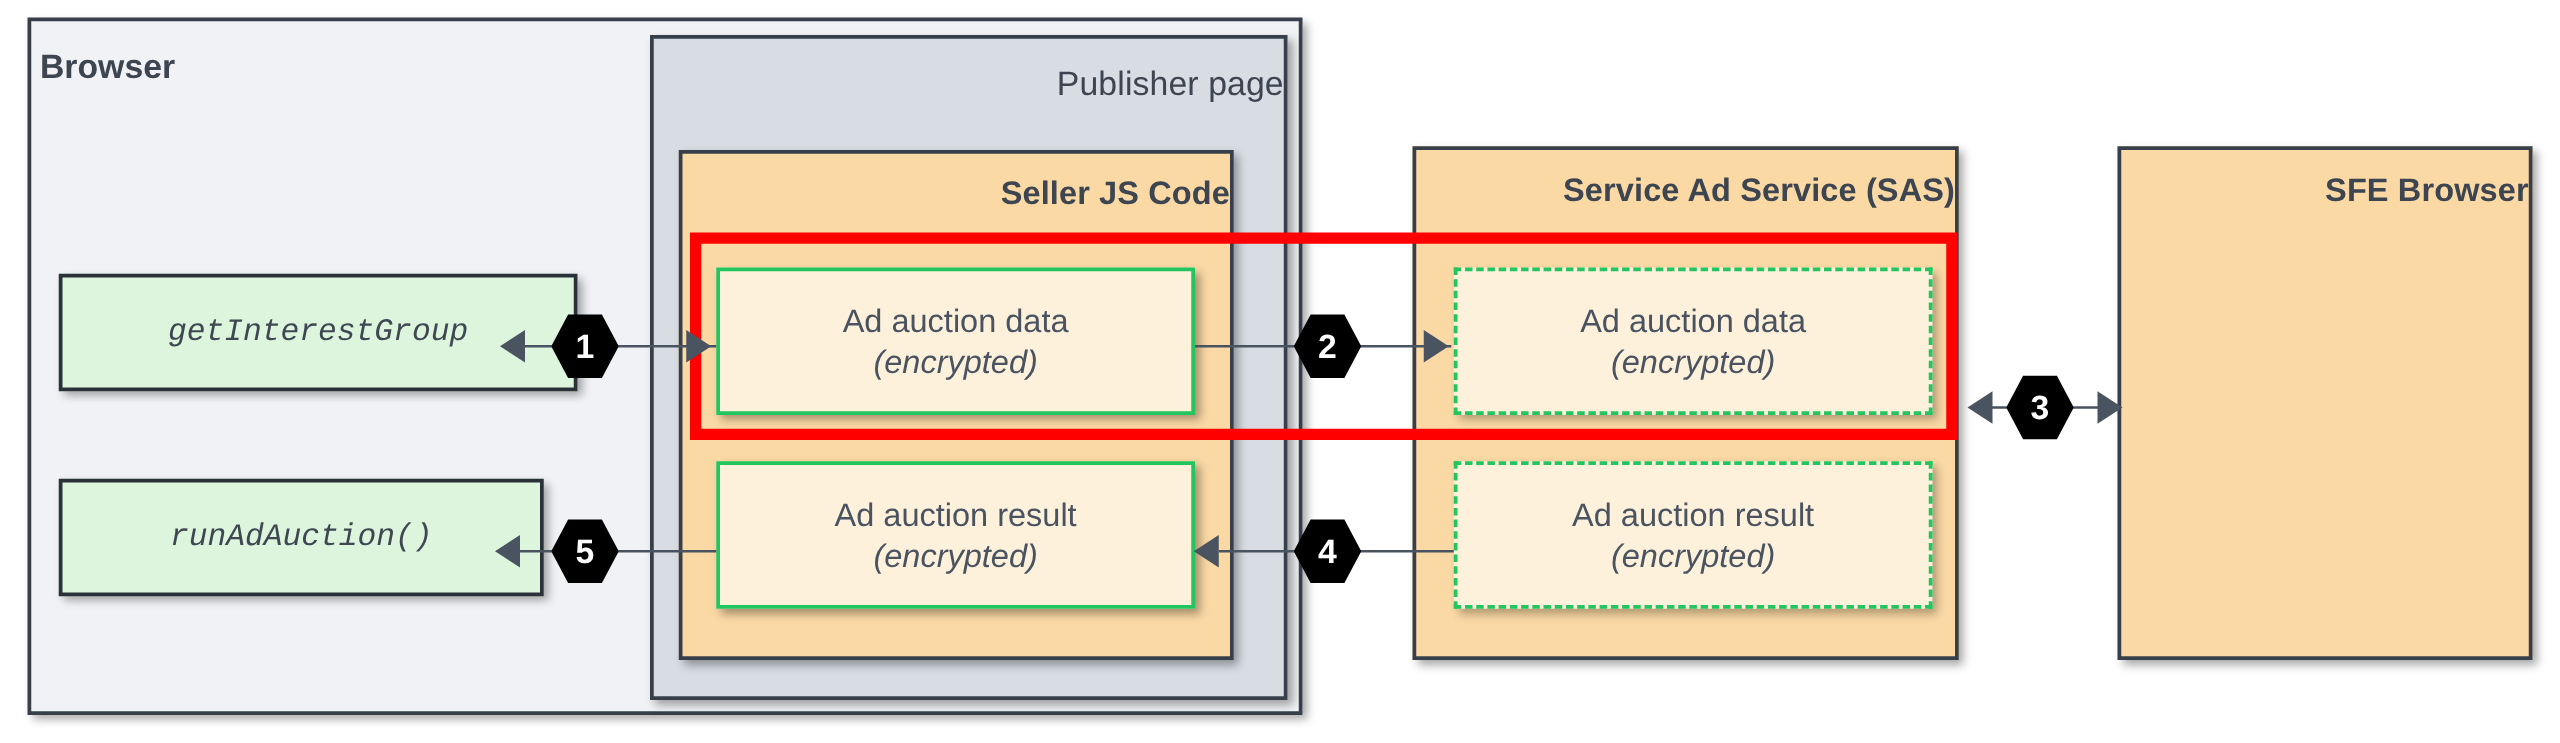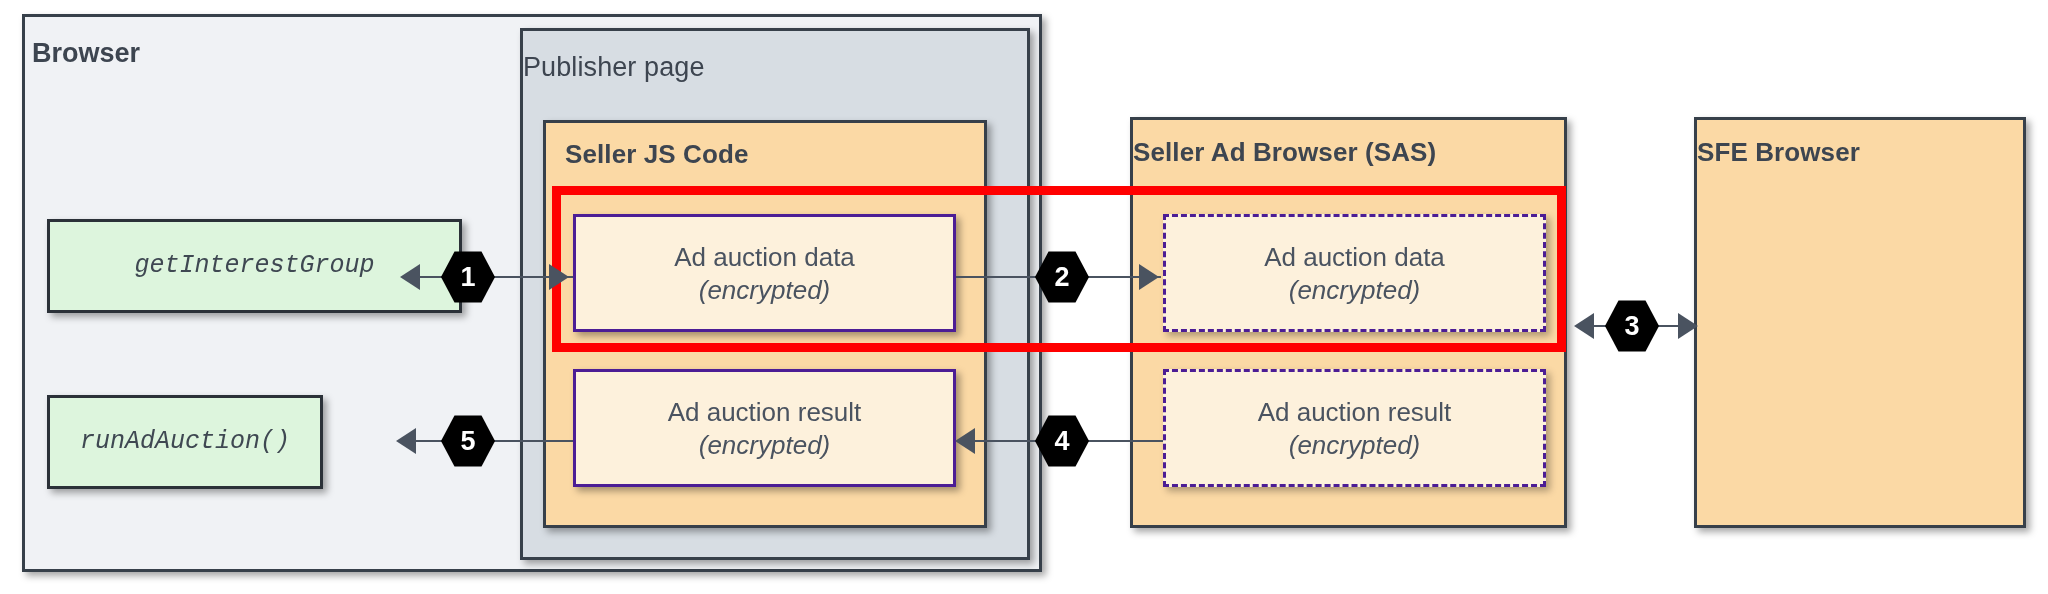--- a/index.html
+++ b/index.html
@@ -27,35 +27,35 @@
     background: #f0f2f5;
   }
   .publisher-box {
     background: #d7dde3;
   }
   .orange-box {
     background: #fbd9a5;
   }
   .inner-box {
     background: #fdf1dc;
-    border: 3px solid #4c1d95;
+    border: 3px solid #22c55e;
   }
   .inner-box.dashed {
     border-style: dashed;
     border-width: 3px;
   }
   .green-box {
     background: #ddf5dd;
     border: 3px solid #2b3138;
   }
   .title {
     position: absolute;
     left: 0;
     right: 0;
-    text-align: left;
+    text-align: right;
     color: #3d4550;
     font-weight: bold;
     font-size: 26px;
     line-height: 1.1;
     letter-spacing: 0.1px;
   }
   .title.plain {
     font-weight: normal;
     font-size: 27px;
   }
@@ -136,21 +136,21 @@
 
   <div class="box browser-box" style="left:22px; top:14px; width:1020px; height:558px;"></div>
   <div class="browser-label">Browser</div>
 
   <div class="box green-box" style="left:47px; top:219px; width:415px; height:94px;">
     <div class="cell-text mono">
       <span>getInterestGroup</span><br>
     </div>
   </div>
 
-  <div class="box green-box" style="left:47px; top:395px; width:276px; height:94px;">
+  <div class="box green-box" style="left:47px; top:383px; width:388px; height:94px;">
     <div class="cell-text mono">
       <span>runAdAuction()</span>
     </div>
   </div>
 
   <div class="box publisher-box" style="left:520px; top:28px; width:510px; height:532px;">
     <div class="title plain" style="top:22px;">Publisher page</div>
   </div>
 
   <div class="box orange-box" style="left:543px; top:120px; width:444px; height:408px;">
@@ -165,21 +165,21 @@
   </div>
 
   <div class="box inner-box" style="left:573px; top:369px; width:383px; height:118px;">
     <div class="cell-text">
       <span>Ad auction result</span>
       <span class="em">(encrypted)</span>
     </div>
   </div>
 
   <div class="box orange-box" style="left:1130px; top:117px; width:437px; height:411px;">
-    <div class="title" style="top:18px;">Seller Ad Browser (SAS)</div>
+    <div class="title" style="top:18px;">Service Ad Service (SAS)</div>
   </div>
 
   <div class="box inner-box dashed" style="left:1163px; top:214px; width:383px; height:118px; box-shadow:4px 4px 7px rgba(0,0,0,0.3);">
     <div class="cell-text">
       <span>Ad auction data</span>
       <span class="em">(encrypted)</span>
     </div>
   </div>
 
   <div class="box inner-box dashed" style="left:1163px; top:369px; width:383px; height:118px; box-shadow:4px 4px 7px rgba(0,0,0,0.3);">

